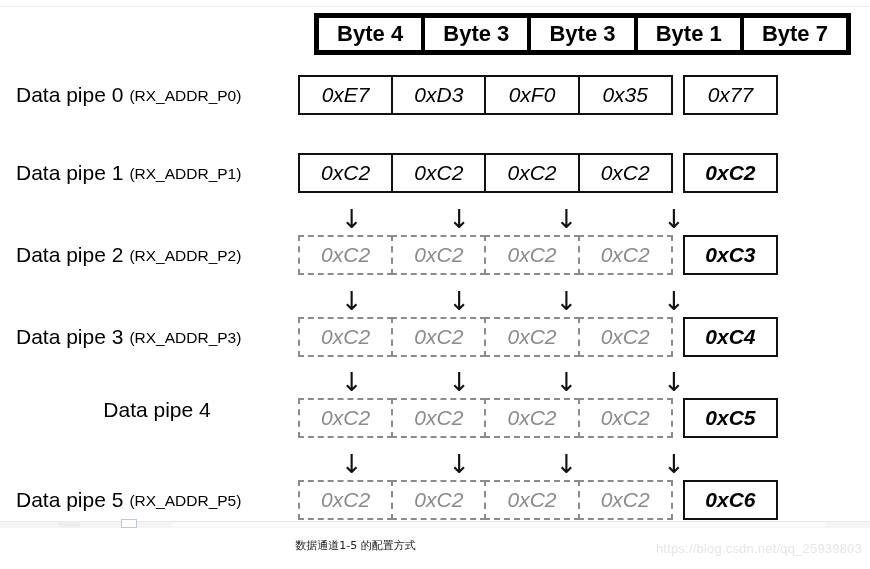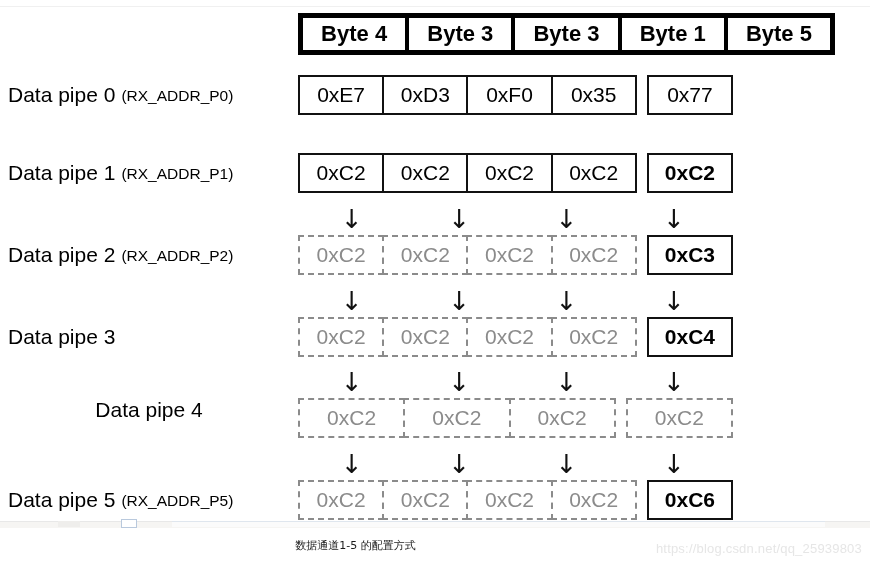--- a/index.html
+++ b/index.html
@@ -61,21 +61,21 @@
     left: 172px; top: 521px;
     width: 653px; height: 6px;
     background: #fbfbfb;
     border-top: 1px solid #dfe6ee;
     box-sizing: border-box;
   }
 
   
   .row-label {
     position: absolute;
-    left: 8px;
+    left: 16px;
     width: 282px;
     height: 40px;
     display: flex;
     align-items: center;
     white-space: nowrap;
     color: #000000;
   }
   .row-label .lbl-main {
     font-size: 21px;
     letter-spacing: 0px;
@@ -92,21 +92,21 @@
   #grid {
     position: absolute;
     left: 298px;
     top: 0;
     width: 537px;
     height: 525px;
   }
 
   .hdr-wrap {
     position: absolute;
-    left: 0;
+    left: 16px;
     top: 13px;
     width: 537px;
     height: 42px;
     border: 5px solid #000000;
     box-sizing: border-box;
     background: #000000;
     display: flex;
   }
   .hdr-cell {
     flex: 1 1 0;
@@ -117,23 +117,24 @@
     justify-content: center;
     font-size: 22px;
     font-weight: bold;
     color: #000000;
   }
   .hdr-cell:last-child { margin-right: 0; }
 
   .data-row {
     position: absolute;
     left: 0;
-    width: 435px;
+    width: 480px;
     height: 40px;
     display: flex;
+    font-style: italic;
   }
   .cell {
     flex: 1 1 0;
     display: flex;
     align-items: center;
     justify-content: center;
     font-size: 21px;
     box-sizing: border-box;
     background: #ffffff;
     margin-right: -2px;
@@ -217,37 +218,38 @@
       <div class="row-label" style="top: 153px;">
         <span class="lbl-main">Data pipe 1</span>
         <span class="lbl-reg">(RX_ADDR_P1)</span>
       </div>
       <div class="row-label" style="top: 235px;">
         <span class="lbl-main">Data pipe 2</span>
         <span class="lbl-reg">(RX_ADDR_P2)</span>
       </div>
       <div class="row-label" style="top: 317px;">
         <span class="lbl-main">Data pipe 3</span>
+        <span class="lbl-reg">(RX_ADDR_P3)</span>
       </div>
       <div class="row-label" style="top: 398px; flex-direction: column;">
         <span class="lbl-main">Data pipe 4</span>
       </div>
       <div class="row-label" style="top: 480px;">
         <span class="lbl-main">Data pipe 5</span>
         <span class="lbl-reg">(RX_ADDR_P5)</span>
       </div>
     </div>
 
   <div id="grid">
     <div class="hdr-wrap">
         <div class="hdr-cell">Byte 4</div>
         <div class="hdr-cell">Byte 3</div>
         <div class="hdr-cell">Byte 3</div>
         <div class="hdr-cell">Byte 1</div>
-        <div class="hdr-cell">Byte 5</div>
+        <div class="hdr-cell">Byte 7</div>
       </div>
     <div id="body-rows">
         <div class="data-row" style="top: 75px;">
           <div class="cell solid">0xE7</div>
           <div class="cell solid">0xD3</div>
           <div class="cell solid">0xF0</div>
           <div class="cell solid">0x35</div>
           <div class="cell solid last">0x77</div>
         </div>
         <div class="data-row" style="top: 153px;">
@@ -314,20 +316,21 @@
           <div class="arrow-slot">
             <span class="arrow-glyph">↓</span>
           </div>
           <div class="arrow-slot empty"></div>
         </div>
         <div class="data-row" style="top: 398px;">
           <div class="cell ghost">0xC2</div>
           <div class="cell ghost">0xC2</div>
           <div class="cell ghost">0xC2</div>
           <div class="cell ghost">0xC2</div>
+          <div class="cell solid bold last">0xC5</div>
         </div>
         <div class="arrow-row" style="top: 449px;">
           <div class="arrow-slot">
             <span class="arrow-glyph">↓</span>
           </div>
           <div class="arrow-slot">
             <span class="arrow-glyph">↓</span>
           </div>
           <div class="arrow-slot">
             <span class="arrow-glyph">↓</span>

